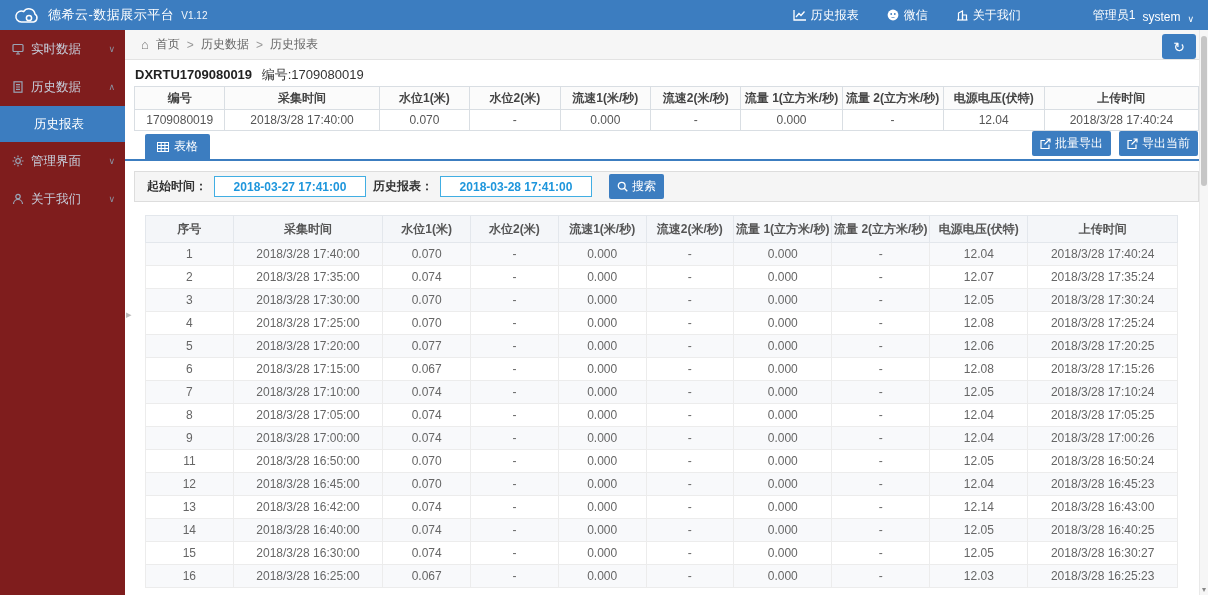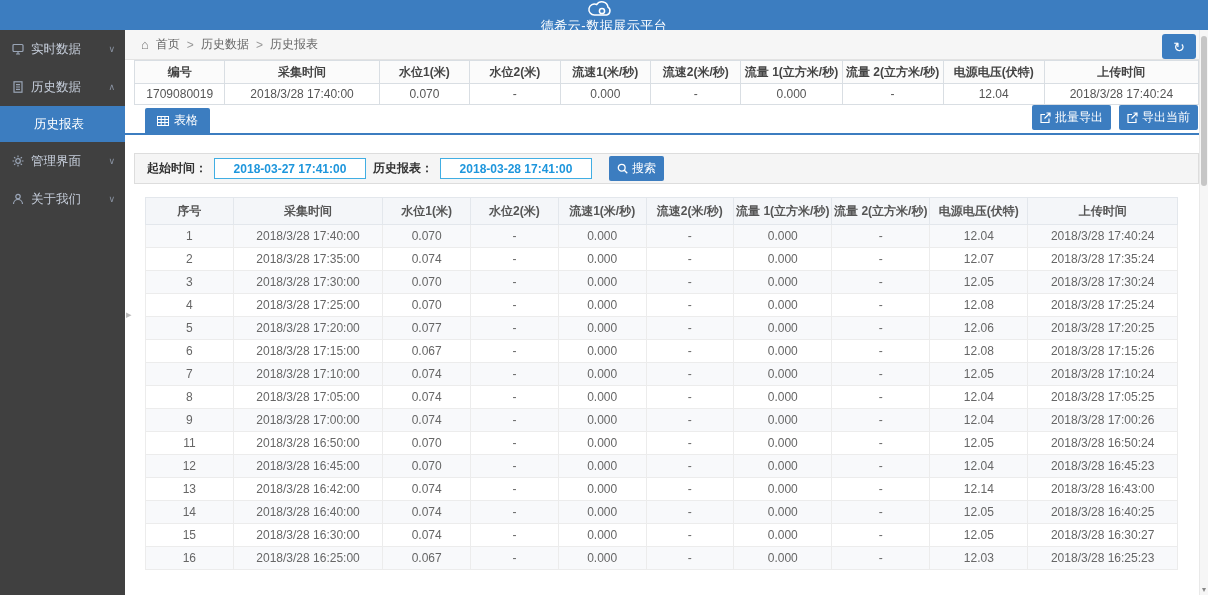--- a/index.html
+++ b/index.html
@@ -1,31 +1,31 @@
 <!DOCTYPE html>
 <html><head>
 <meta charset="utf-8">
 <style>
   * { margin:0; padding:0; box-sizing:border-box; }
   html,body { width:1208px; height:595px; }
   body { font-family:"Liberation Sans","DejaVu Sans",sans-serif; background:#fff; overflow:hidden; }
   .app { position:relative; width:1208px; height:595px; overflow:hidden; background:#fff; }
 
   
-  .topbar { height:30px; background:#3c7dc0; color:#fff; display:flex; align-items:center; padding:0 14px;flex-direction:column; }
+  .topbar { height:30px; background:#3c7dc0; color:#fff; display:flex; align-items:center; padding:0 14px; }
   .logo { display:flex; align-items:center; margin-right:9px; }
   .app-title { font-size:13px; letter-spacing:.5px; }
   .version { font-size:10px; margin-left:7px; opacity:.95; }
   .topnav { margin-left:auto; display:flex; gap:28px; align-items:center; font-size:12px; margin-right:72px; }
   .nav-item { display:flex; gap:5px; align-items:center; cursor:pointer; }
   .user-area { display:flex; align-items:flex-end; gap:7px; font-size:12px; cursor:pointer; }
   .user-caret { font-size:9px; }
 
   
-  .sidebar { position:absolute; left:0; top:30px; bottom:0; width:125px; background:#404040; }
+  .sidebar { position:absolute; left:0; top:30px; bottom:0; width:125px; background:#7f1d1d; }
   .side-item { height:38px; display:flex; align-items:center; padding:0 10px 0 12px; color:#c6cedb; font-size:12.5px; gap:7px; cursor:pointer; }
   .side-item .icon { display:flex; color:#9aa5b6; }
   .side-item .chev { margin-left:auto; font-size:9px; color:#8a93a3; }
   .submenu { background:#1a2230; }
   .sub-item { height:36px; display:flex; align-items:center; padding-left:34px; color:#c6cedb; font-size:12.5px; cursor:pointer; }
   .sub-item.active { background:#3c7dc0; color:#fff; }
 
   
   .content { position:absolute; left:125px; top:30px; right:0; bottom:0; background:#fff; overflow:hidden; }
   .breadcrumb-bar { height:30px; background:#f6f6f6; border-bottom:1px solid #e3e3e3; display:flex; align-items:center; padding-left:16px; font-size:12px; color:#666; gap:7px; position:relative; }
@@ -46,21 +46,21 @@
   .grid th:nth-child(3){width:8.5%} .grid th:nth-child(4){width:8.5%}
   .grid th:nth-child(5){width:8.5%} .grid th:nth-child(6){width:8.5%}
   .grid th:nth-child(7){width:9.5%} .grid th:nth-child(8){width:9.5%}
   .grid th:nth-child(9){width:9.5%} .grid th:nth-child(10){width:14.5%}
 
   .tab-row { margin-top:5px; border-bottom:2px solid #3c7dc0; position:relative; height:25px; }
   .tab { position:absolute; left:20px; bottom:0; background:#3c7dc0; color:#fff; font-size:12px; height:25px; display:flex; align-items:center; gap:5px; padding:0 12px; border-radius:2px 2px 0 0; cursor:pointer; }
   .export-btns { position:absolute; right:10px; bottom:3px; display:flex; gap:8px; }
   .btn-blue { background:#3c7dc0; color:#fff; border:none; font-size:12px; padding:4px 8px; border-radius:2px; display:flex; align-items:center; gap:4px; cursor:pointer; font-family:inherit; }
 
-  .filter-bar { margin:18px 9px 0; background:#f5f5f5; border:1px solid #ddd; height:31px; display:flex; align-items:center; padding:0 12px; justify-content:space-between; }
+  .filter-bar { margin:10px 9px 0; background:#f5f5f5; border:1px solid #ddd; height:31px; display:flex; align-items:center; padding:0 12px; justify-content:space-between; }
   .filter-left { display:flex; align-items:center; gap:7px; font-size:12px; color:#333; font-weight:bold; }
   .date-input { width:152px; height:21px; border:1px solid #41aee3; color:#1e96dc; font-weight:bold; font-size:12px; text-align:center; background:#fff; font-family:inherit; }
   .search-btn { margin-left:10px; }
   .filter-right { display:flex; align-items:center; gap:8px; font-size:12px; font-weight:bold; color:#333; }
   .quick-select { width:130px; height:22px; border:1px solid #8fb8e6; background:#fff; color:#3c7dc0; font-size:12px; display:flex; align-items:center; justify-content:center; position:relative; cursor:pointer; font-weight:bold; }
   .select-arrow { position:absolute; right:6px; font-size:8px; color:#3c7dc0; }
 
   .main-table-wrap { margin:13px 30px 0 20px; }
   .main-grid th { background:#f4f6f9; border:1px solid #e3e7ec; height:27px; font-size:12px; color:#555; font-weight:bold; }
   .main-grid td { border:1px solid #ececec; height:23px; text-align:center; font-size:12px; color:#666; }
@@ -186,20 +186,24 @@
     <div class="breadcrumb-bar">
       <span class="home-glyph">⌂</span>
       <span class="crumb">首页</span>
       <span class="crumb-sep">&gt;</span>
       <span class="crumb">历史数据</span>
       <span class="crumb-sep">&gt;</span>
       <span class="crumb">历史报表</span>
       <button class="refresh-btn">↻</button>
     </div>
 
+    <div class="device-title">
+      <span class="device-name">DXRTU1709080019</span>
+      <span class="device-code">编号:1709080019</span>
+    </div>
 
     <div class="summary-wrap">
       <table class="grid summary-grid">
         <thead>
             <tr>
               <th>编号</th>
               <th>采集时间</th>
               <th>水位1(米)</th>
               <th>水位2(米)</th>
               <th>流速1(米/秒)</th>

